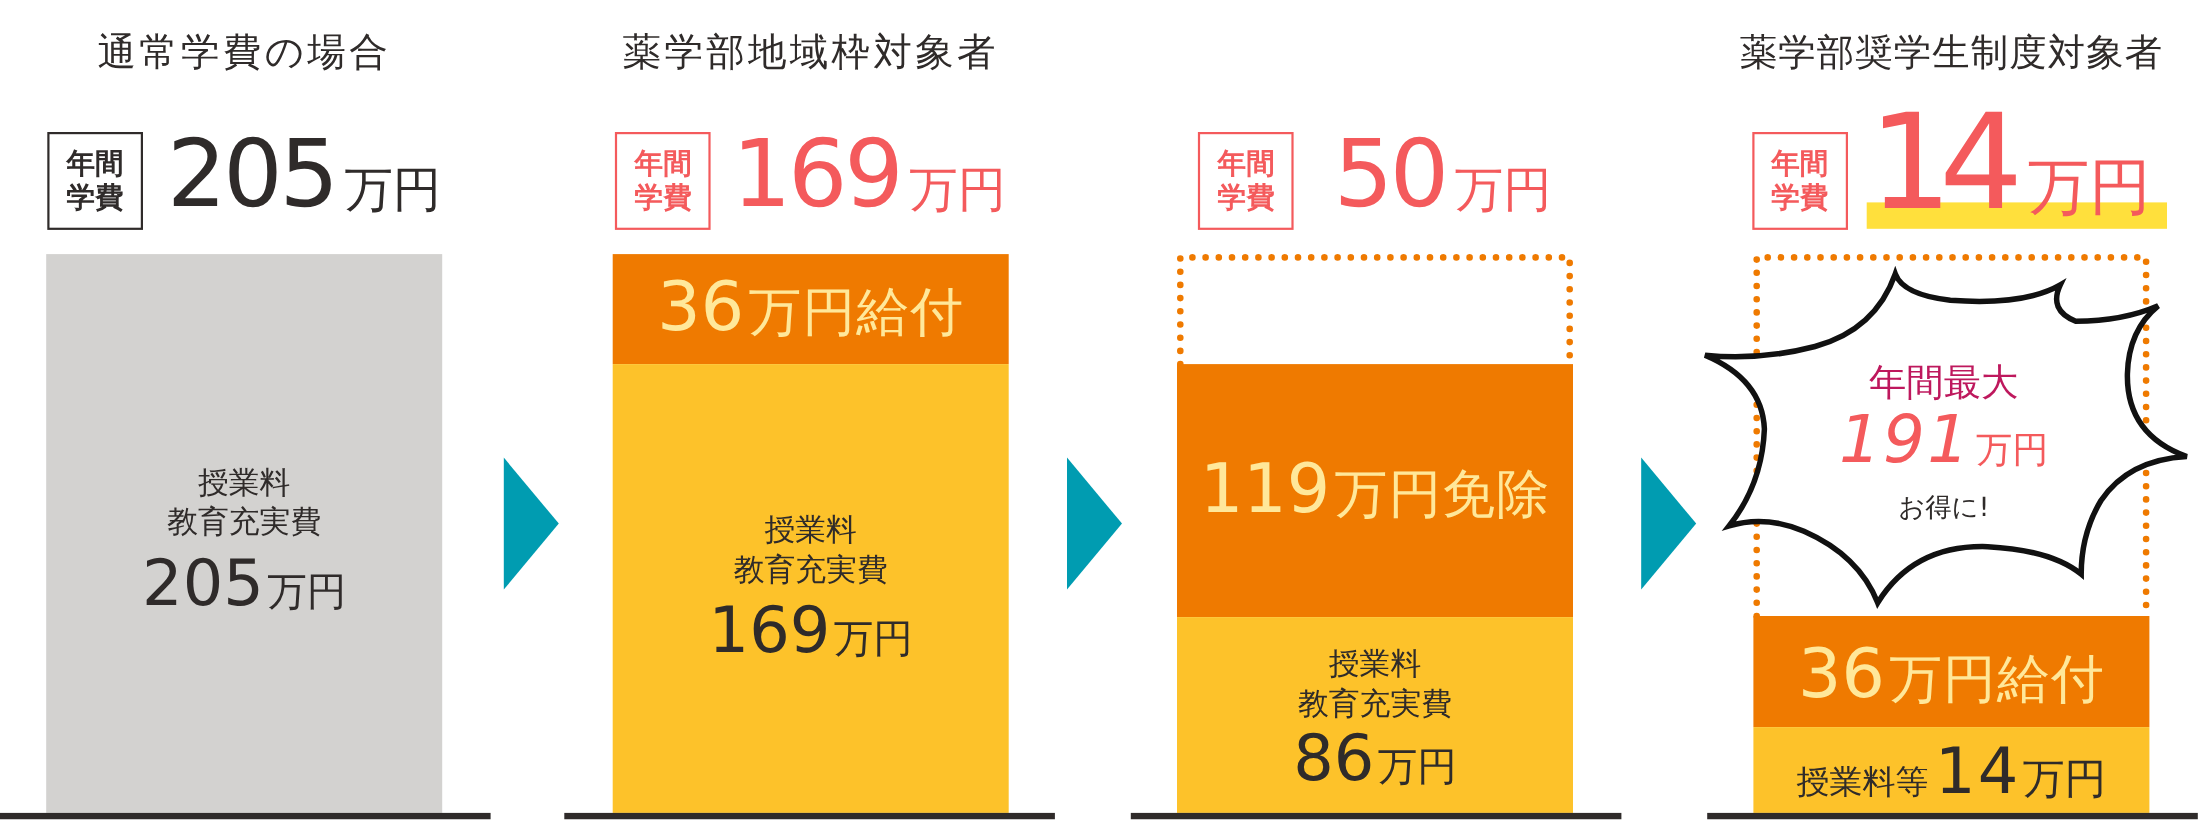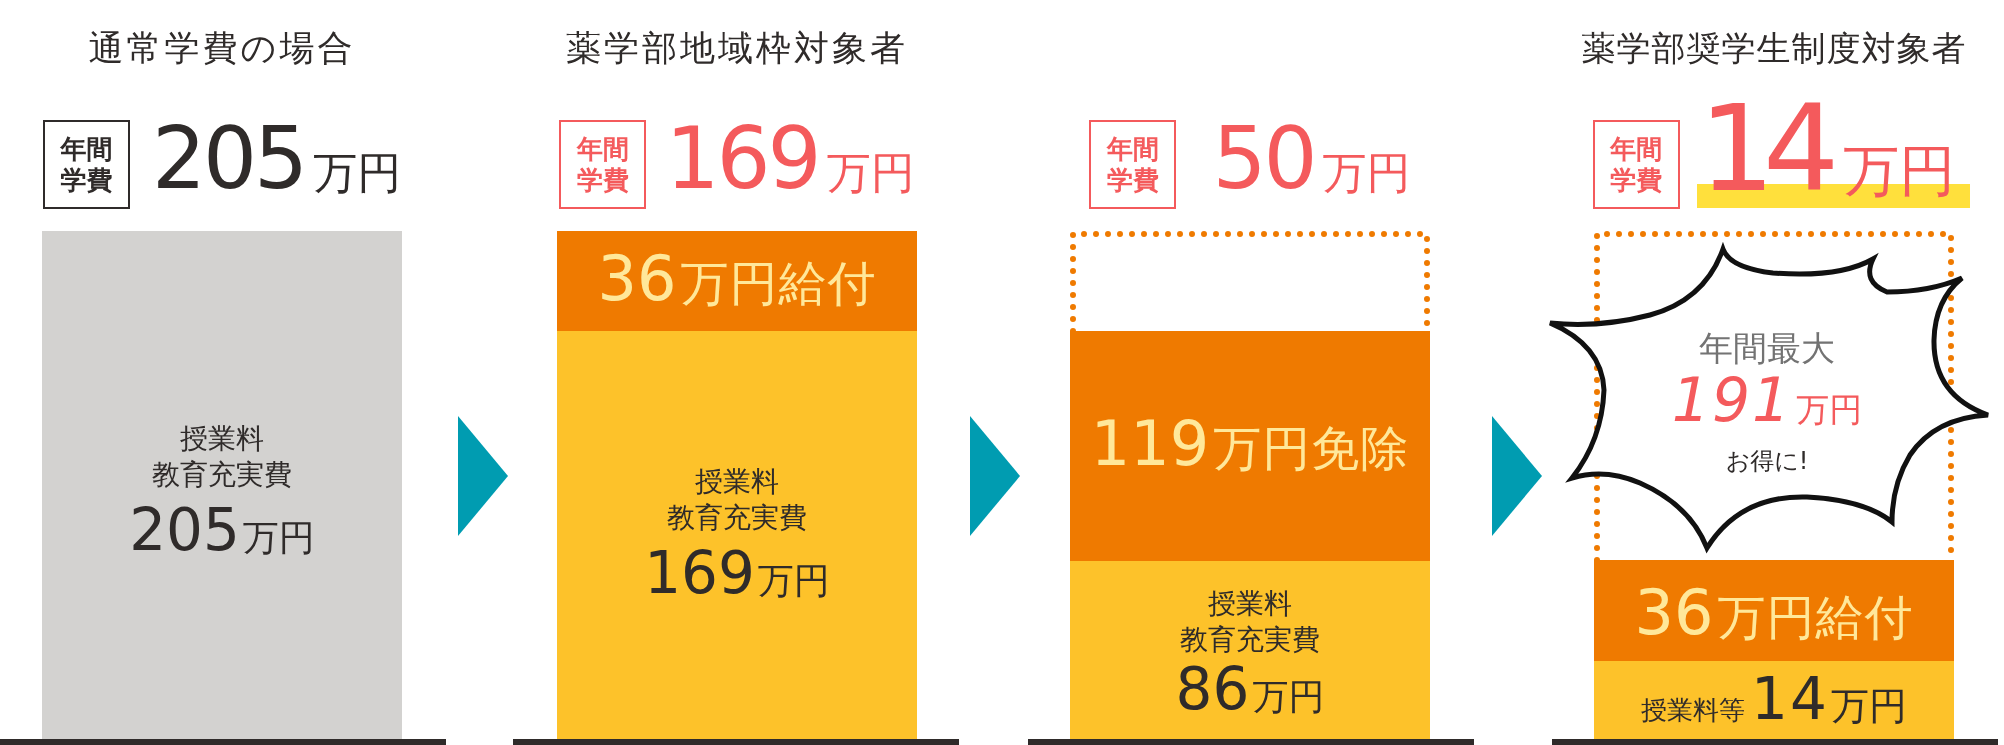--- a/index.html
+++ b/index.html
@@ -27,35 +27,35 @@
   .block{position:absolute;left:0;width:360px;display:flex;flex-direction:column;align-items:center;justify-content:center;text-align:center;}
   .gray{background:#d3d2d0;color:#2f2b2a;}
   .orange{background:#ef7a00;color:#ffe89a;}
   .yellow{background:#fdc22a;color:#2f2b2a;}
   .lbl{font-size:28px;line-height:36px;white-space:nowrap;}
   .amt{display:flex;align-items:baseline;justify-content:center;white-space:nowrap;}
   .amt .n{font-size:58px;line-height:62px;}
   .amt .u{font-size:36px;margin-left:3px;}
   .amt.o .n{font-size:62px;line-height:66px;}
   .amt.o .u{font-size:48px;margin-left:4px;letter-spacing:1px;}
-  .amt.row .l{font-size:26px;margin-right:6px;margin-top:24px;}
+  .amt.row .l{font-size:30px;margin-right:6px;margin-top:24px;}
   .amt.row .n{font-size:58px;line-height:62px;letter-spacing:2px;}
   .amt.row .u{font-size:38px;margin-left:2px;}
 
   .dotted{position:absolute;left:0;width:360px;}
   .dotted svg{position:absolute;left:0;top:0;overflow:visible;}
 
   .arrow{position:absolute;top:416px;width:0;height:0;border-top:60px solid transparent;border-bottom:60px solid transparent;border-left:50px solid #009cb1;}
 
   .baseline-bar{position:absolute;top:739px;height:6px;background:#2f2b2a;}
 
   .bubble{position:absolute;left:1540px;top:220px;width:464px;height:360px;}
   .bubble svg{position:absolute;left:0;top:0;overflow:visible;}
   .bubble-line{position:absolute;left:97px;width:260px;text-align:center;white-space:nowrap;}
-  .b1{top:108px;font-size:34px;line-height:40px;color:#737373;}
+  .b1{top:108px;font-size:34px;line-height:40px;color:#be185d;}
   .b2{top:150px;display:flex;justify-content:center;align-items:baseline;color:#f45a5c;}
   .b2 .n{font-size:60px;line-height:60px;letter-spacing:2px;font-style:italic;}
   .b2 .u{font-size:33px;margin-left:4px;}
   .b3{top:221px;font-size:24px;line-height:40px;color:#2f2b2a;}
 </style>
 </head>
 <body>
 
 <div class="col" style="left:42px">
   <div class="col-title">通常学費の場合</div>

